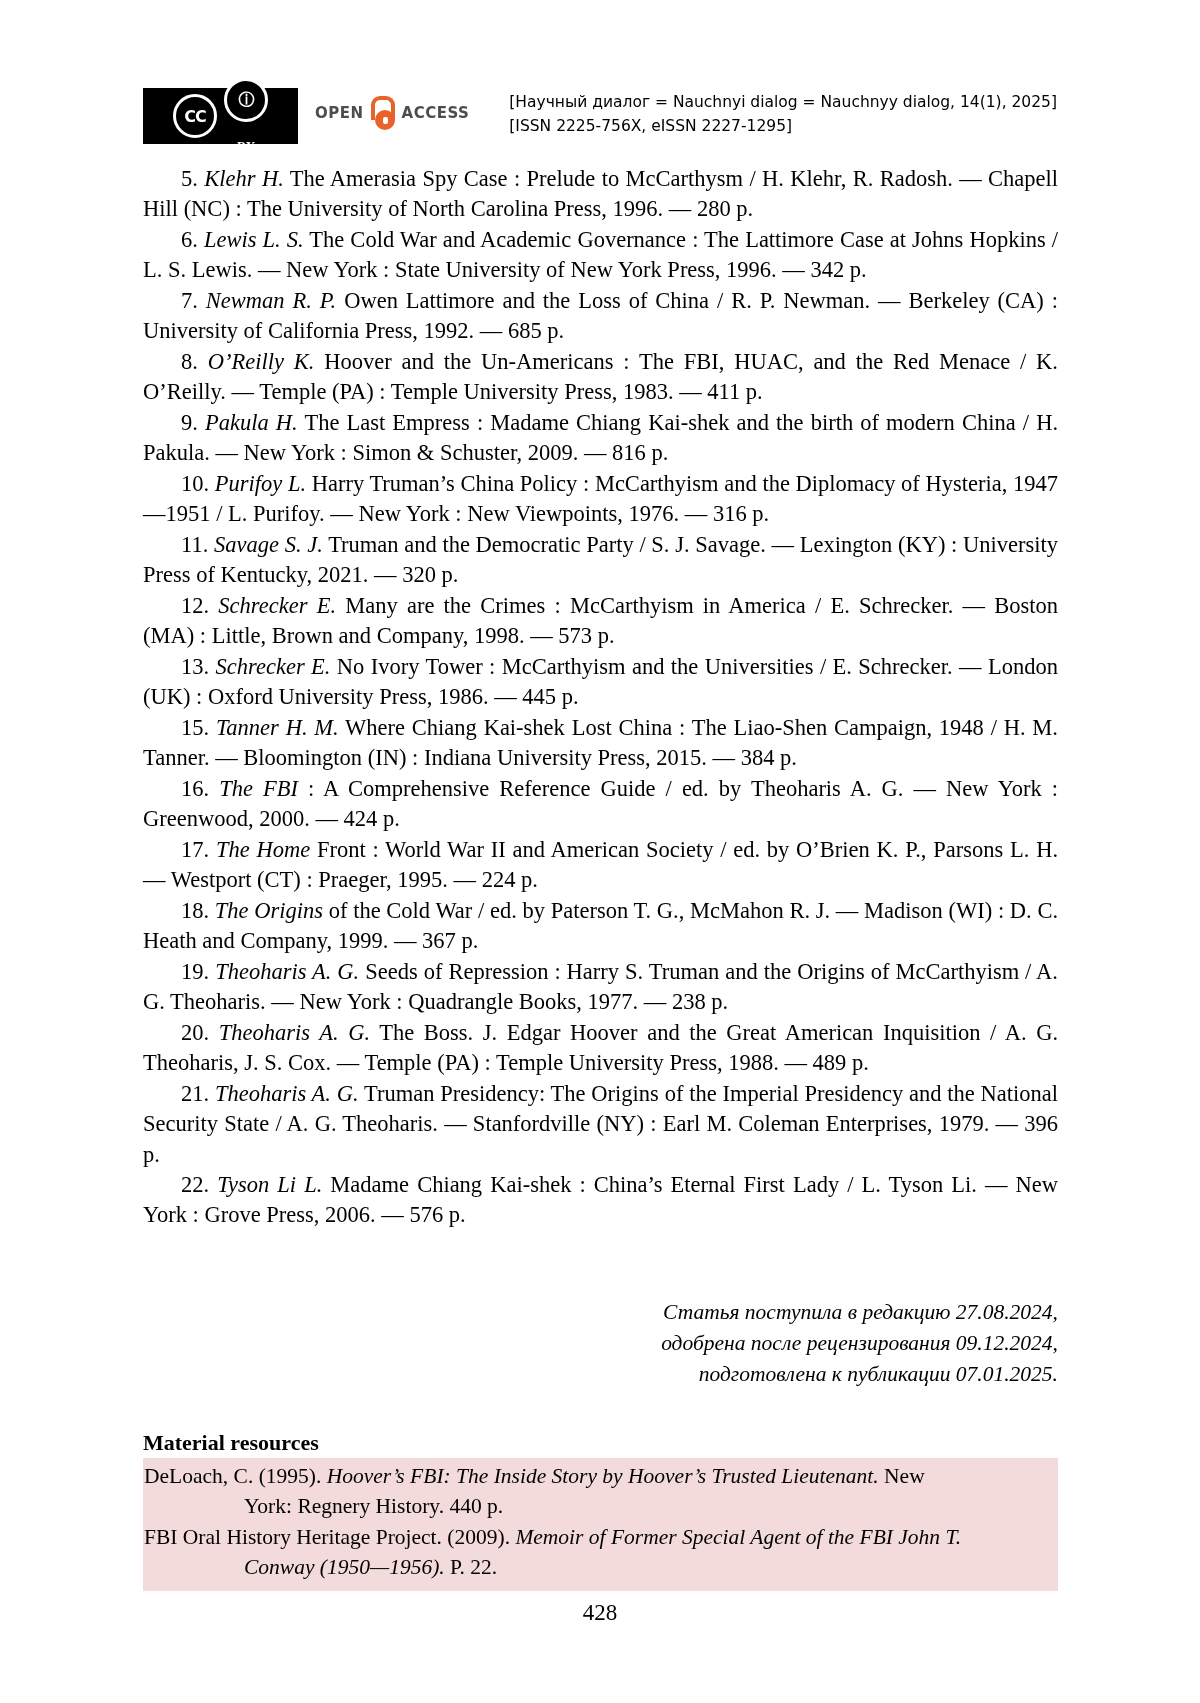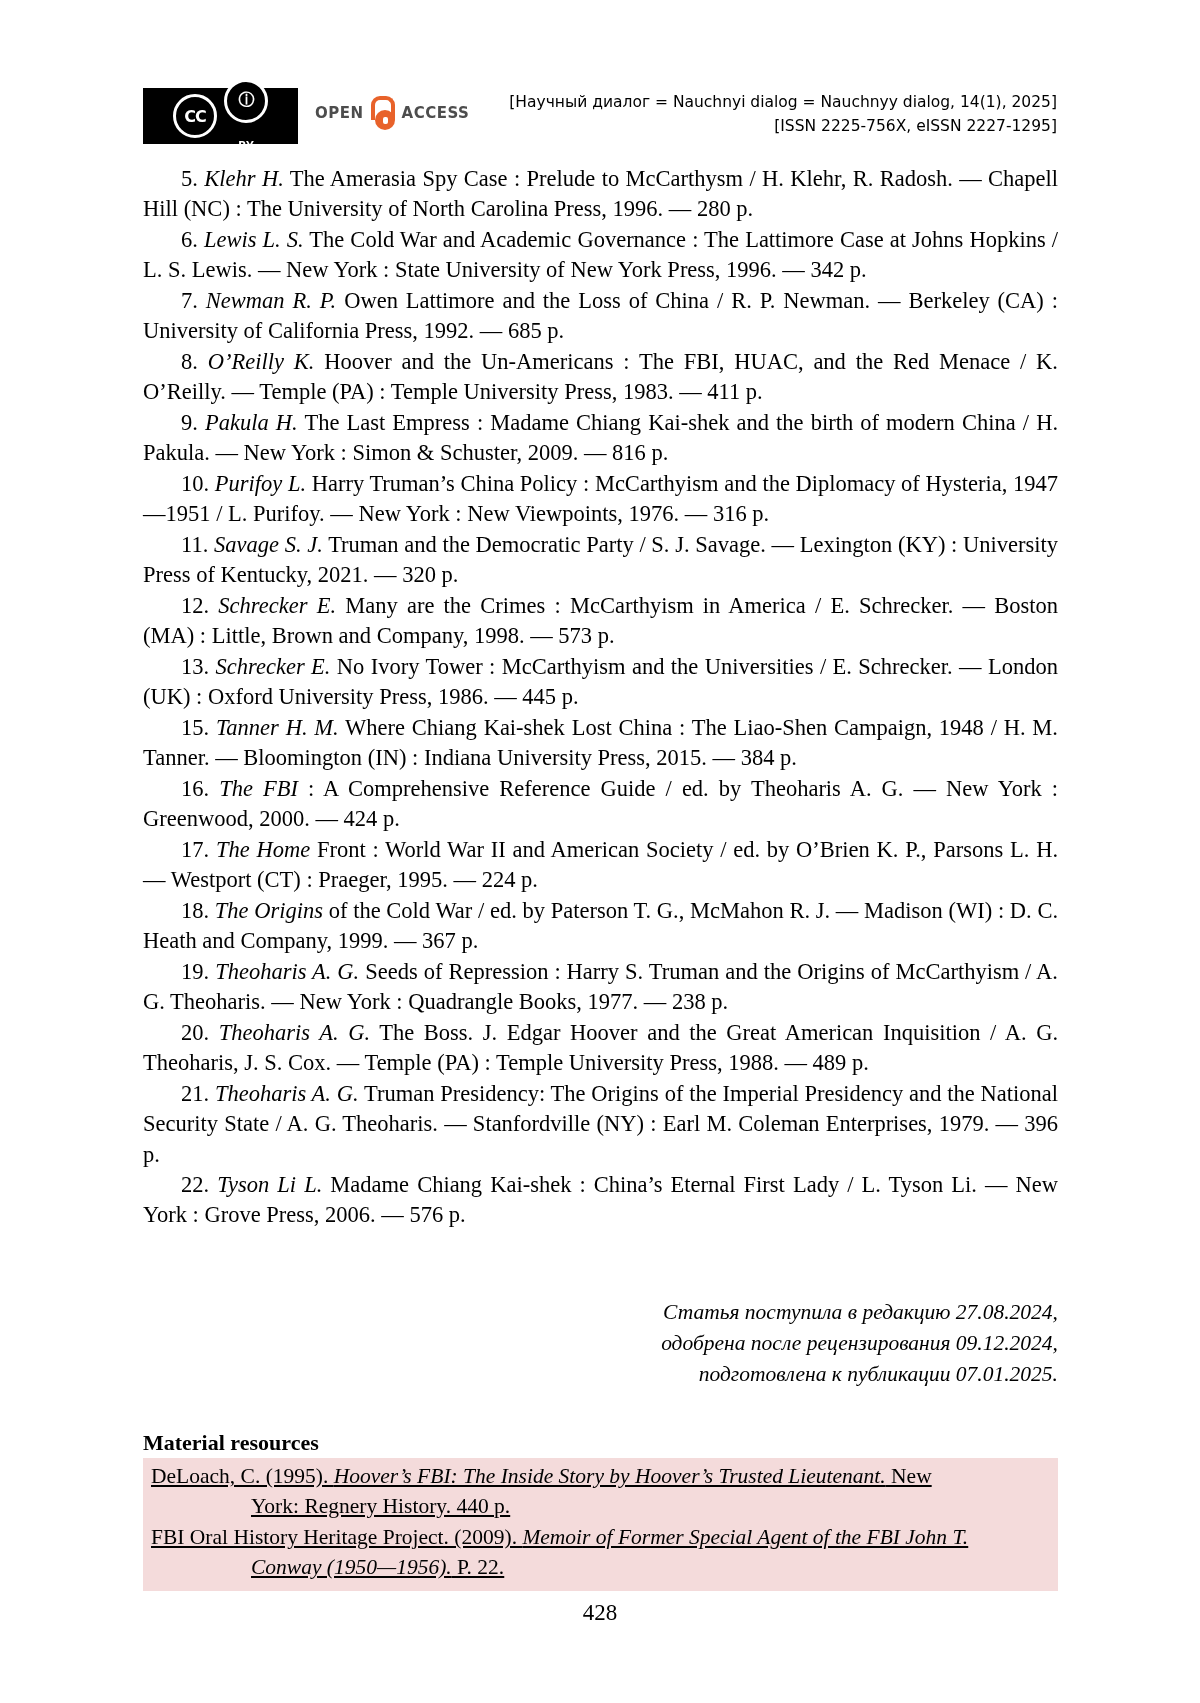--- a/index.html
+++ b/index.html
@@ -60,21 +60,21 @@
     align-items: center;
     justify-content: center;
     letter-spacing: -1px;
   }
   .cc-by-wrap {
     display: flex;
     flex-direction: column;
     align-items: center;
   }
   .cc-by-label {
-    font-family: Liberation Mono, monospace;
+    font-family: Liberation Serif, serif;
     font-size: 13px;
     color: #ffffff;
     font-weight: bold;
     margin-top: 16px;
   }
   .oa-logo {
     position: absolute;
     left: 172px;
     top: 18px;
     display: flex;
@@ -116,21 +116,21 @@
     top: 21px;
     width: 5px;
     height: 7px;
     background: #ffffff;
     border-radius: 2px;
   }
   .journal-meta {
     position: absolute;
     right: 0;
     top: 12px;
-    text-align: right;
+    text-align: left;
     font-family: "DejaVu Sans", sans-serif;
     font-size: 15.5px;
     line-height: 1.55;
     color: #000000;
   }
 
   
   .biblio {
     position: absolute;
     top: 164px;
@@ -174,24 +174,23 @@
     top: 1458px;
     left: 143px;
     width: 915px;
     background: #f4dbdb;
     font-size: 21.5px;
     line-height: 1.38;
     padding: 4px 0 6px 0;
     box-sizing: border-box;
   }
   .matres-entry {
-    padding-left: 8px;
+    padding-left: 1px;
     text-indent: 0;
     margin: 0 0 2px 0;
-    text-decoration: underline;
   }
   .matres-entry .cont {
     display: block;
     padding-left: 100px;
   }
   .matres-entry i {
     font-style: italic;
   }
 
   

